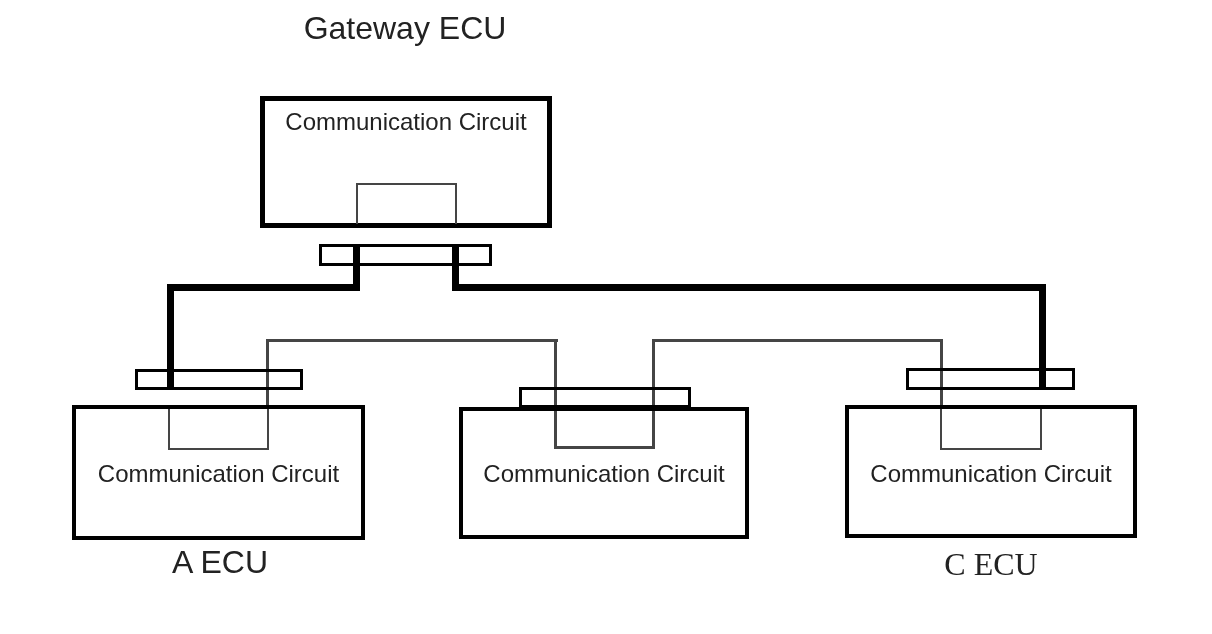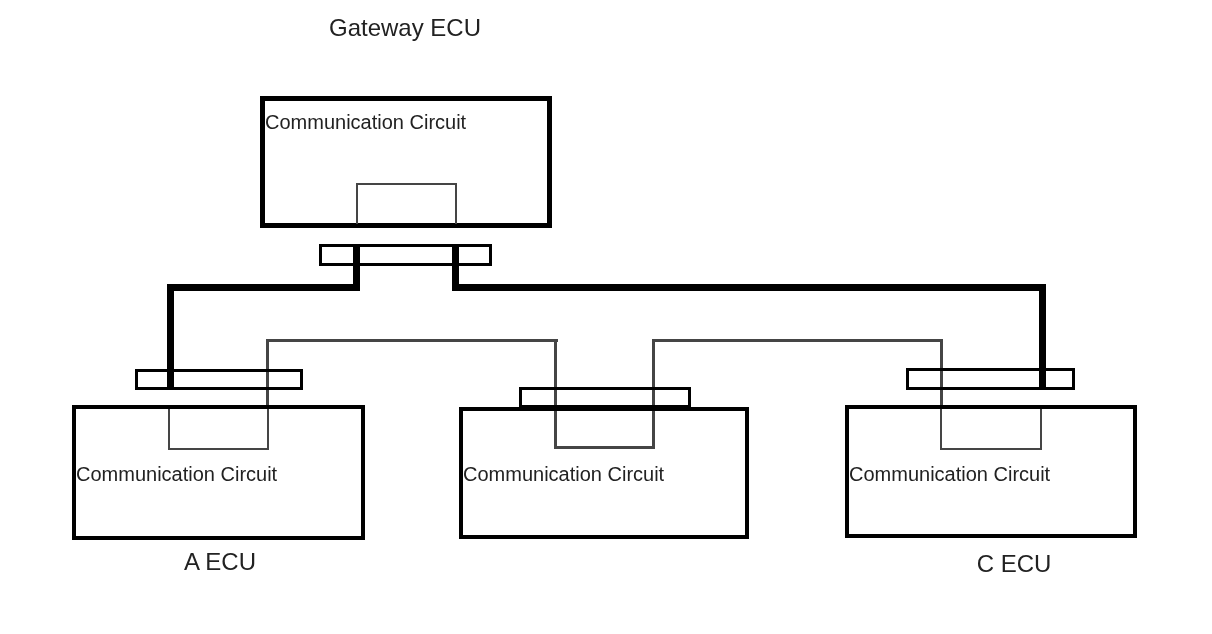--- a/index.html
+++ b/index.html
@@ -34,30 +34,31 @@
   }
   .inner {
     position: absolute;
     box-sizing: border-box;
     background: transparent;
   }
   .lineT { position: absolute; background: var(--thick); }
   .lineN { position: absolute; background: var(--thin); }
   .lbl {
     position: absolute;
-    font-size: 24px;
+    font-size: 32px;
     line-height: 26px;
     white-space: nowrap;
     text-align: center;
     color: var(--text);
   }
   .circuit-lbl {
     position: absolute;
     left: 0; right: 0;
-    font-size: 20px;
+    text-align: center;
+    font-size: 24px;
     line-height: 26px;
     white-space: nowrap;
     color: var(--text);
   }
 </style>
 </head>
 <body>
 
 <div id="canvas">
 
@@ -97,15 +98,15 @@
   <div class="lbl" style="left:140px; top:549px; width:160px;">A ECU</div>
 
   <div class="box" style="left:459px; top:407px; width:290px; height:132px;">
     <div class="circuit-lbl" style="top:50px;">Communication Circuit</div>
   </div>
 
   <div class="box" style="left:845px; top:405px; width:292px; height:133px;">
     <div class="circuit-lbl" style="top:52px;">Communication Circuit</div>
   </div>
   <div class="inner" style="left:940px; top:409px; width:102px; height:41px; border:2px solid var(--thin); border-top:none;"></div>
-  <div class="lbl" style="left:934px; top:551px; width:160px;">C ECU</div>
+  <div class="lbl" style="left:911px; top:551px; width:160px;font-family:Liberation Serif, serif;">C ECU</div>
 
 </div>
 
 </body></html>

